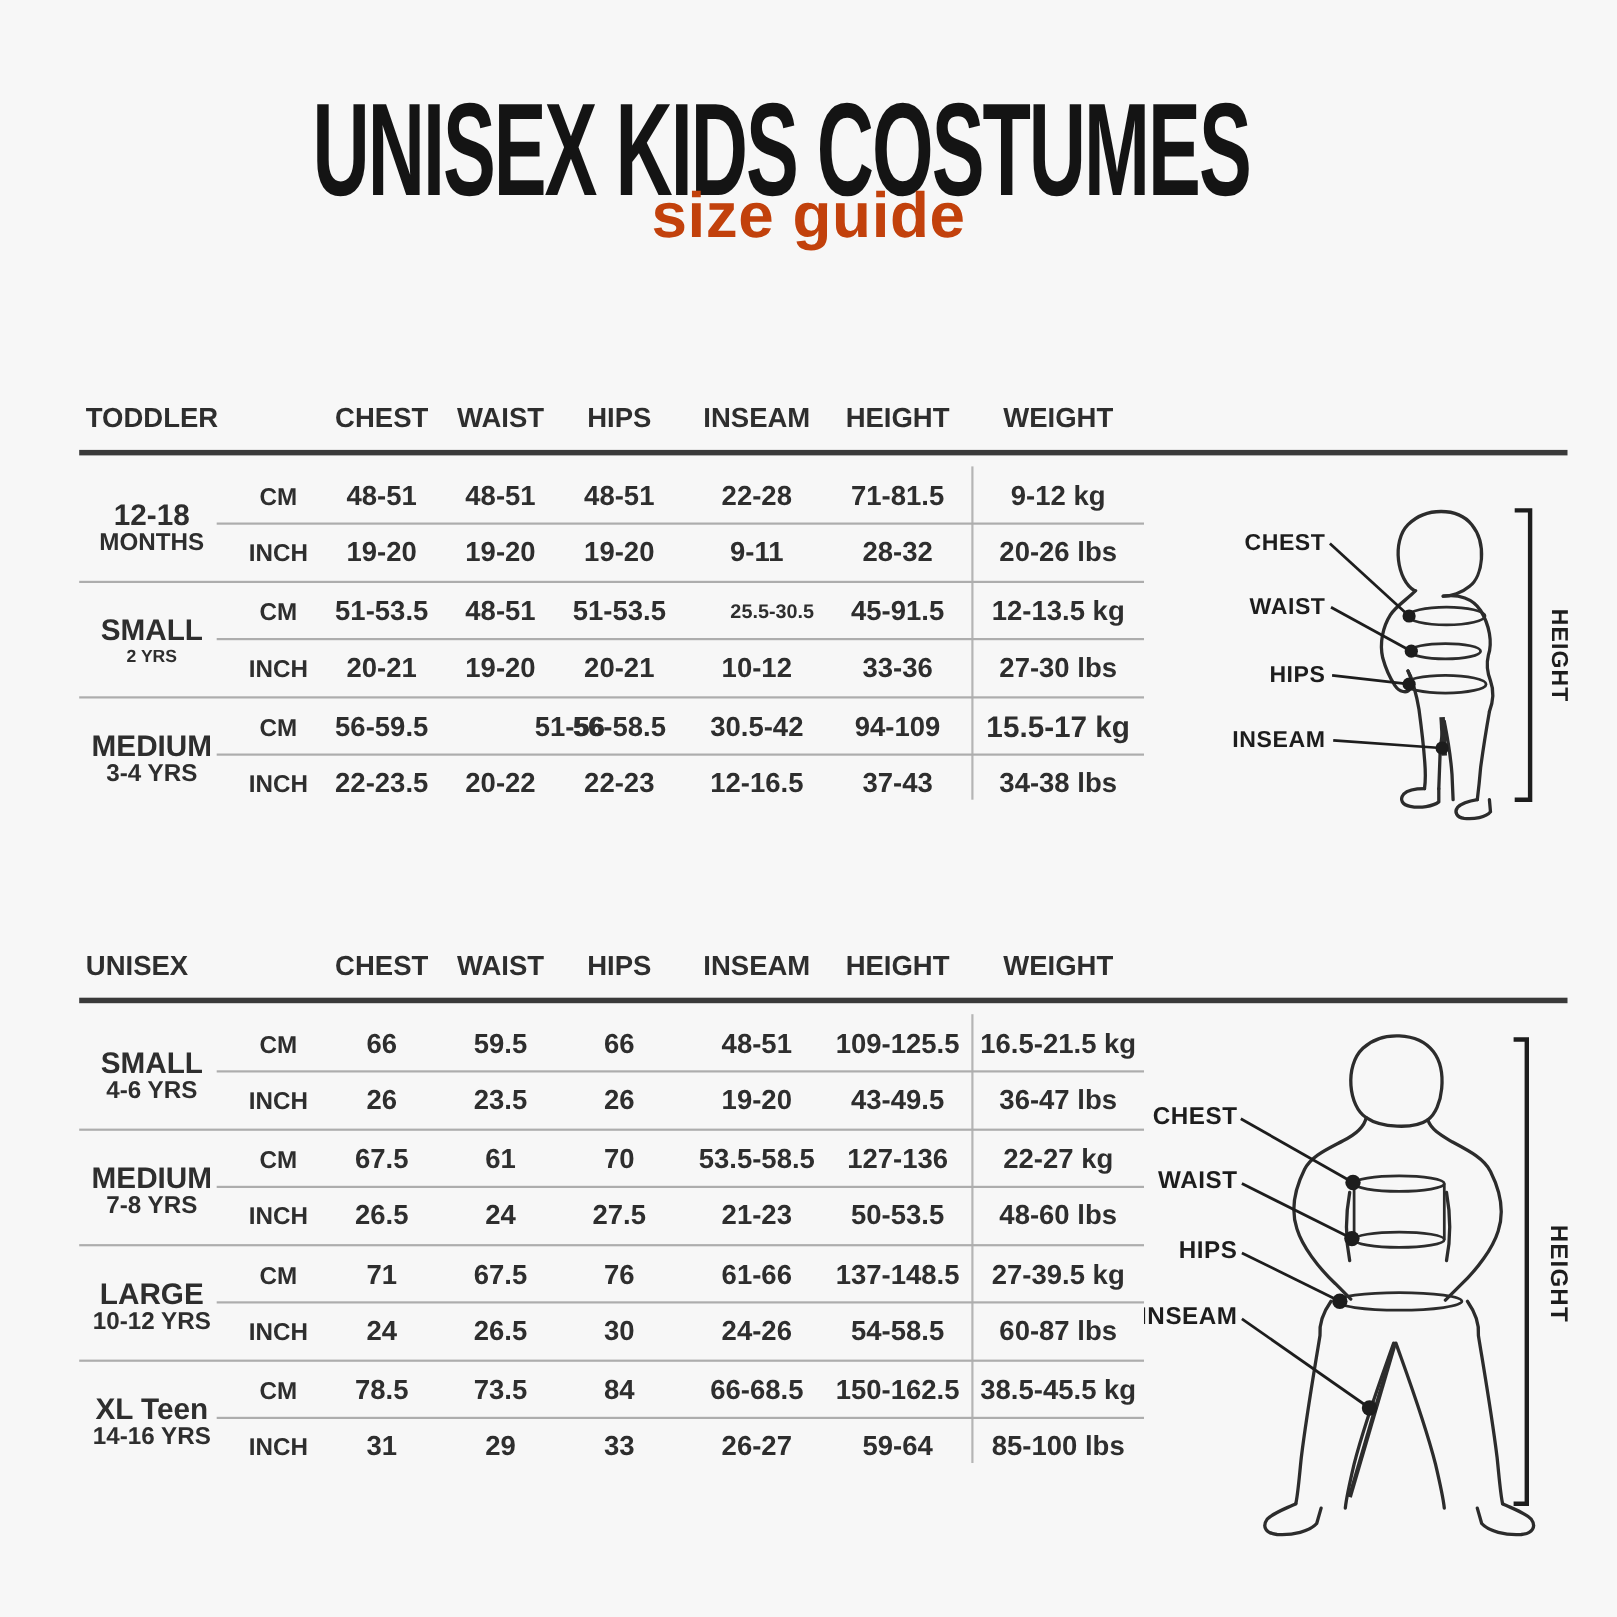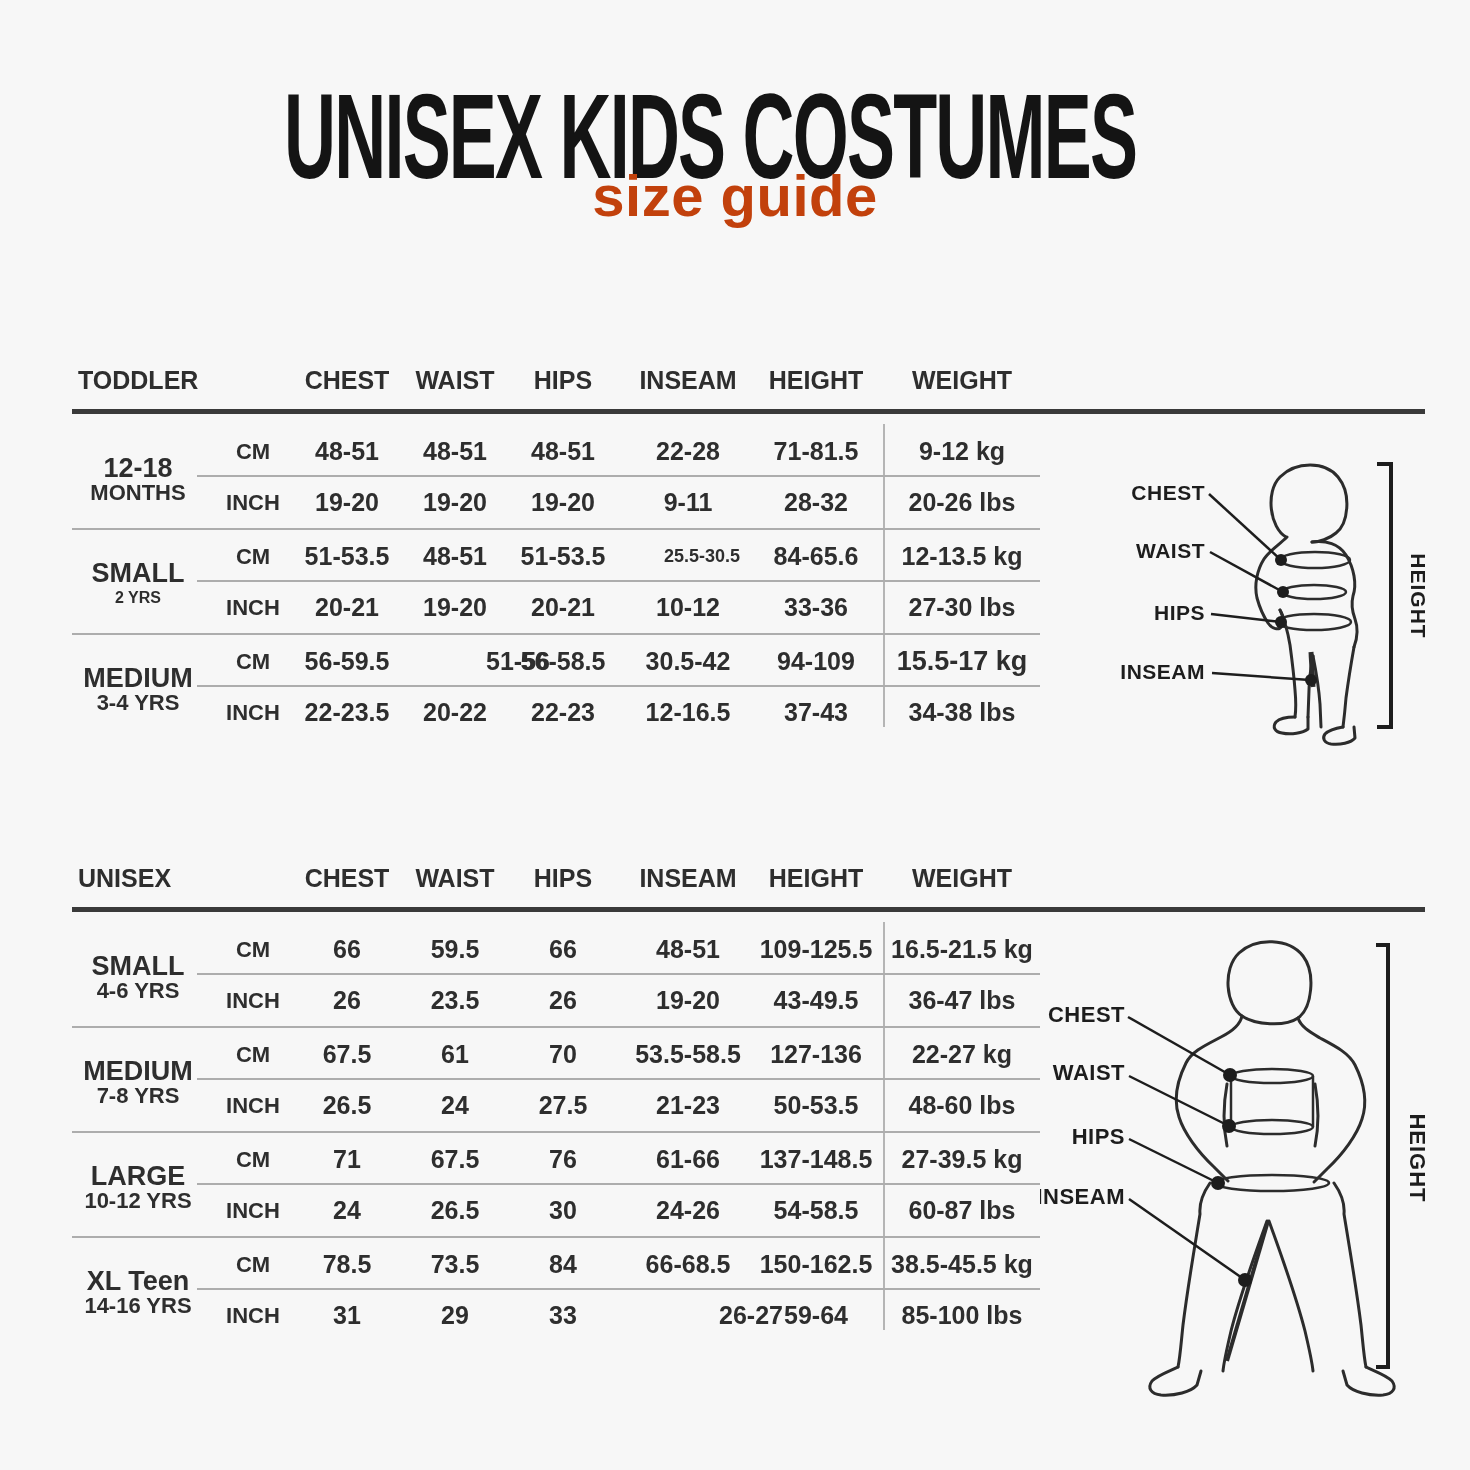--- a/index.html
+++ b/index.html
@@ -55,21 +55,21 @@
       <div class="rule-light" style="left: 72px; top: 528px; width: 968px;"></div>
       <div class="rule-light" style="left: 197px; top: 580px; width: 843px;"></div>
       <div class="cell" style="left: 38px; top: 556px; width: 200px; font-size: 27px; line-height: 34px;">SMALL</div>
       <div class="cell" style="left: 38px; top: 584px; width: 200px; font-size: 16px; line-height: 28px;">2 YRS</div>
       <div class="cell" style="left: 193px; top: 543px; width: 120px; font-size: 22px; line-height: 28px;">CM</div>
       <div class="cell" style="left: 193px; top: 594px; width: 120px; font-size: 22px; line-height: 28px;">INCH</div>
       <div class="cell" style="left: 252px; top: 541px; width: 190px; font-size: 25px; line-height: 31px;">51-53.5</div>
       <div class="cell" style="left: 360px; top: 541px; width: 190px; font-size: 25px; line-height: 31px;">48-51</div>
       <div class="cell" style="left: 468px; top: 541px; width: 190px; font-size: 25px; line-height: 31px;">51-53.5</div>
       <div class="cell" style="left: 607px; top: 541px; width: 190px; font-size: 18px; line-height: 31px;">25.5-30.5</div>
-      <div class="cell" style="left: 721px; top: 541px; width: 190px; font-size: 25px; line-height: 31px;">84-65.6</div>
+      <div class="cell" style="left: 721px; top: 541px; width: 190px; font-size: 25px; line-height: 31px;">45-91.5</div>
       <div class="cell" style="left: 867px; top: 541px; width: 190px; font-size: 25px; line-height: 31px;">12-13.5 kg</div>
       <div class="cell" style="left: 252px; top: 592px; width: 190px; font-size: 25px; line-height: 31px;">20-21</div>
       <div class="cell" style="left: 360px; top: 592px; width: 190px; font-size: 25px; line-height: 31px;">19-20</div>
       <div class="cell" style="left: 468px; top: 592px; width: 190px; font-size: 25px; line-height: 31px;">20-21</div>
       <div class="cell" style="left: 593px; top: 592px; width: 190px; font-size: 25px; line-height: 31px;">10-12</div>
       <div class="cell" style="left: 721px; top: 592px; width: 190px; font-size: 25px; line-height: 31px;">33-36</div>
       <div class="cell" style="left: 867px; top: 592px; width: 190px; font-size: 25px; line-height: 31px;">27-30 lbs</div>
       <div class="rule-light" style="left: 72px; top: 633px; width: 968px;"></div>
       <div class="rule-light" style="left: 197px; top: 685px; width: 843px;"></div>
       <div class="cell" style="left: 38px; top: 661px; width: 200px; font-size: 27px; line-height: 34px;">MEDIUM</div>
@@ -160,21 +160,21 @@
       <div class="cell" style="left: 193px; top: 1302px; width: 120px; font-size: 22px; line-height: 28px;">INCH</div>
       <div class="cell" style="left: 252px; top: 1249px; width: 190px; font-size: 25px; line-height: 31px;">78.5</div>
       <div class="cell" style="left: 360px; top: 1249px; width: 190px; font-size: 25px; line-height: 31px;">73.5</div>
       <div class="cell" style="left: 468px; top: 1249px; width: 190px; font-size: 25px; line-height: 31px;">84</div>
       <div class="cell" style="left: 593px; top: 1249px; width: 190px; font-size: 25px; line-height: 31px;">66-68.5</div>
       <div class="cell" style="left: 721px; top: 1249px; width: 190px; font-size: 25px; line-height: 31px;">150-162.5</div>
       <div class="cell" style="left: 867px; top: 1249px; width: 190px; font-size: 25px; line-height: 31px;">38.5-45.5 kg</div>
       <div class="cell" style="left: 252px; top: 1300px; width: 190px; font-size: 25px; line-height: 31px;">31</div>
       <div class="cell" style="left: 360px; top: 1300px; width: 190px; font-size: 25px; line-height: 31px;">29</div>
       <div class="cell" style="left: 468px; top: 1300px; width: 190px; font-size: 25px; line-height: 31px;">33</div>
-      <div class="cell" style="left: 593px; top: 1300px; width: 190px; font-size: 25px; line-height: 31px; text-align: right;">26-27</div>
+      <div class="cell" style="left: 593px; top: 1300px; width: 190px; font-size: 25px; line-height: 31px;">26-27</div>
       <div class="cell" style="left: 721px; top: 1300px; width: 190px; font-size: 25px; line-height: 31px;">59-64</div>
       <div class="cell" style="left: 867px; top: 1300px; width: 190px; font-size: 25px; line-height: 31px;">85-100 lbs</div>
     </section>
 
   <svg class="fig" style="left:1110px;top:440px" width="360" height="330" viewBox="0 0 360 330">
     <g fill="none" stroke="#2c2c2c" stroke-width="3" stroke-linecap="round" stroke-linejoin="round">
       <path d="M176,97 C160,88 155,52 170,37 C186,21 215,21 228,37 C242,54 238,84 226,93 C219,99 209,102 202,102"></path>
       <path d="M202,102 C216,100 229,104 236,115 C244,128 247,144 243,156 C241,164 242,171 245,179 C249,190 247,199 244,207"></path>
       <path d="M177,97 C169,105 159,111 154,119 C147,130 144,145 147,158 C150,169 154,177 158,183 C162,189 169,191 172,186 C175,181 173,175 170,170"></path>
       <path d="M170,170 C175,181 178,193 180,205 C182,220 184,236 185,250 C186,261 186,270 185,277"></path>

